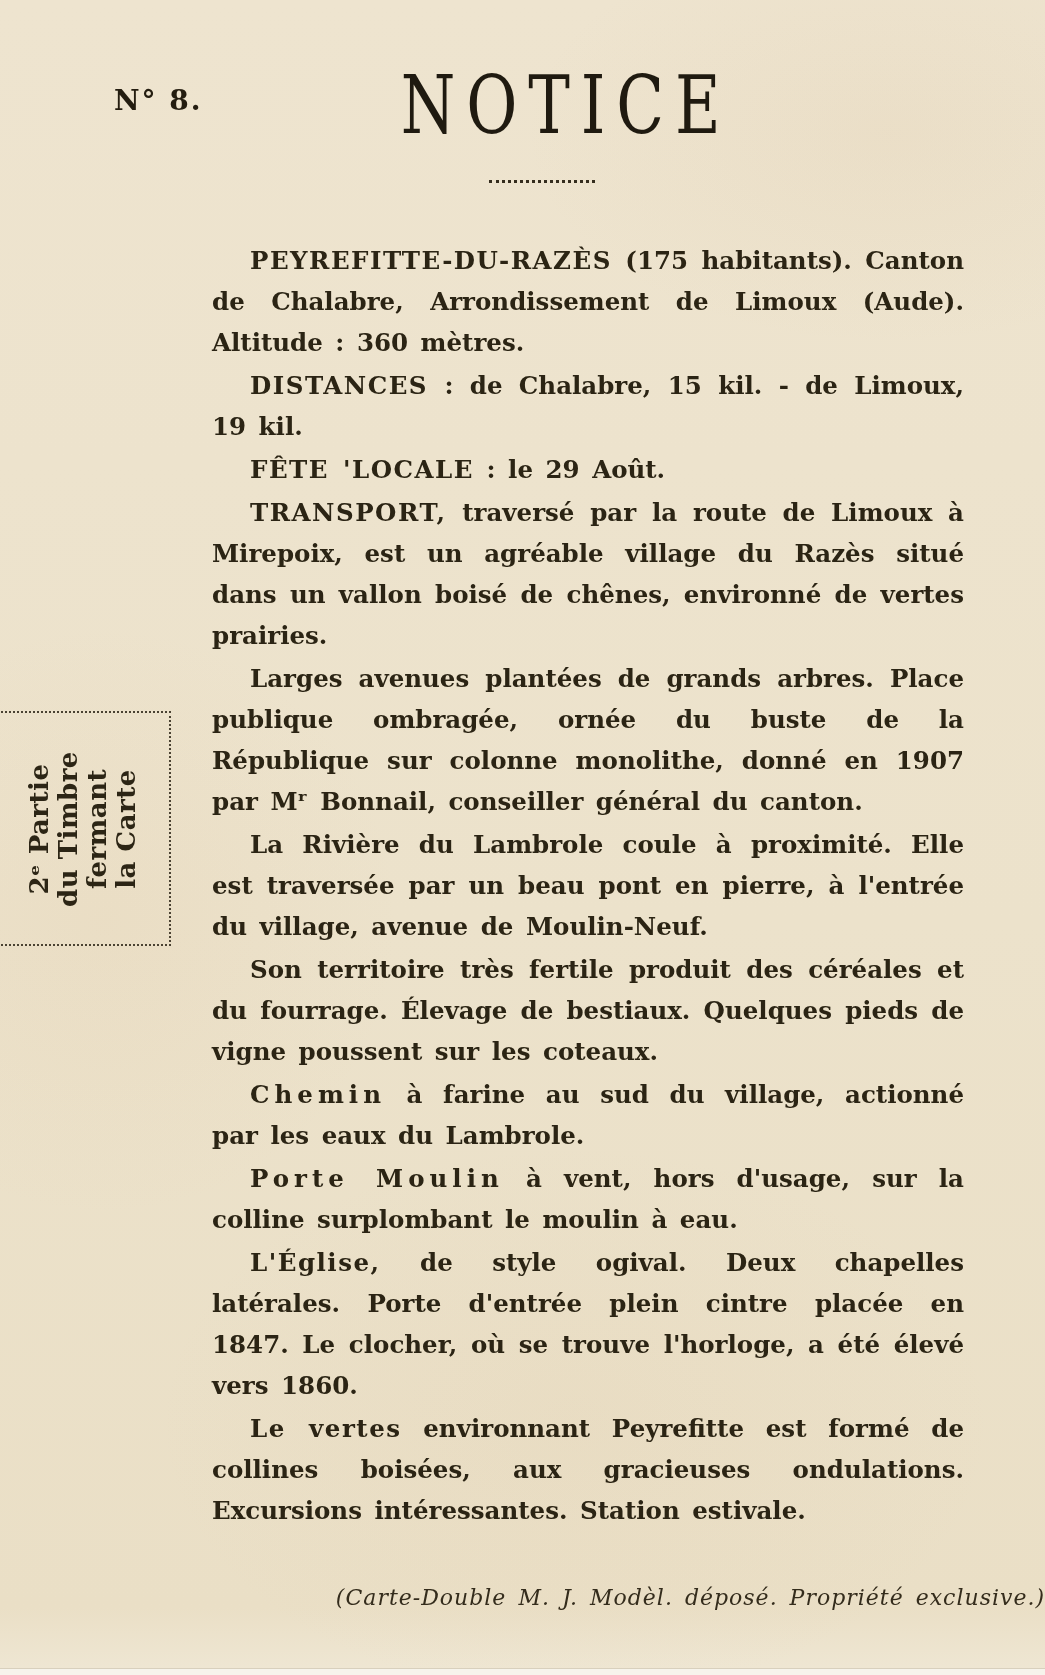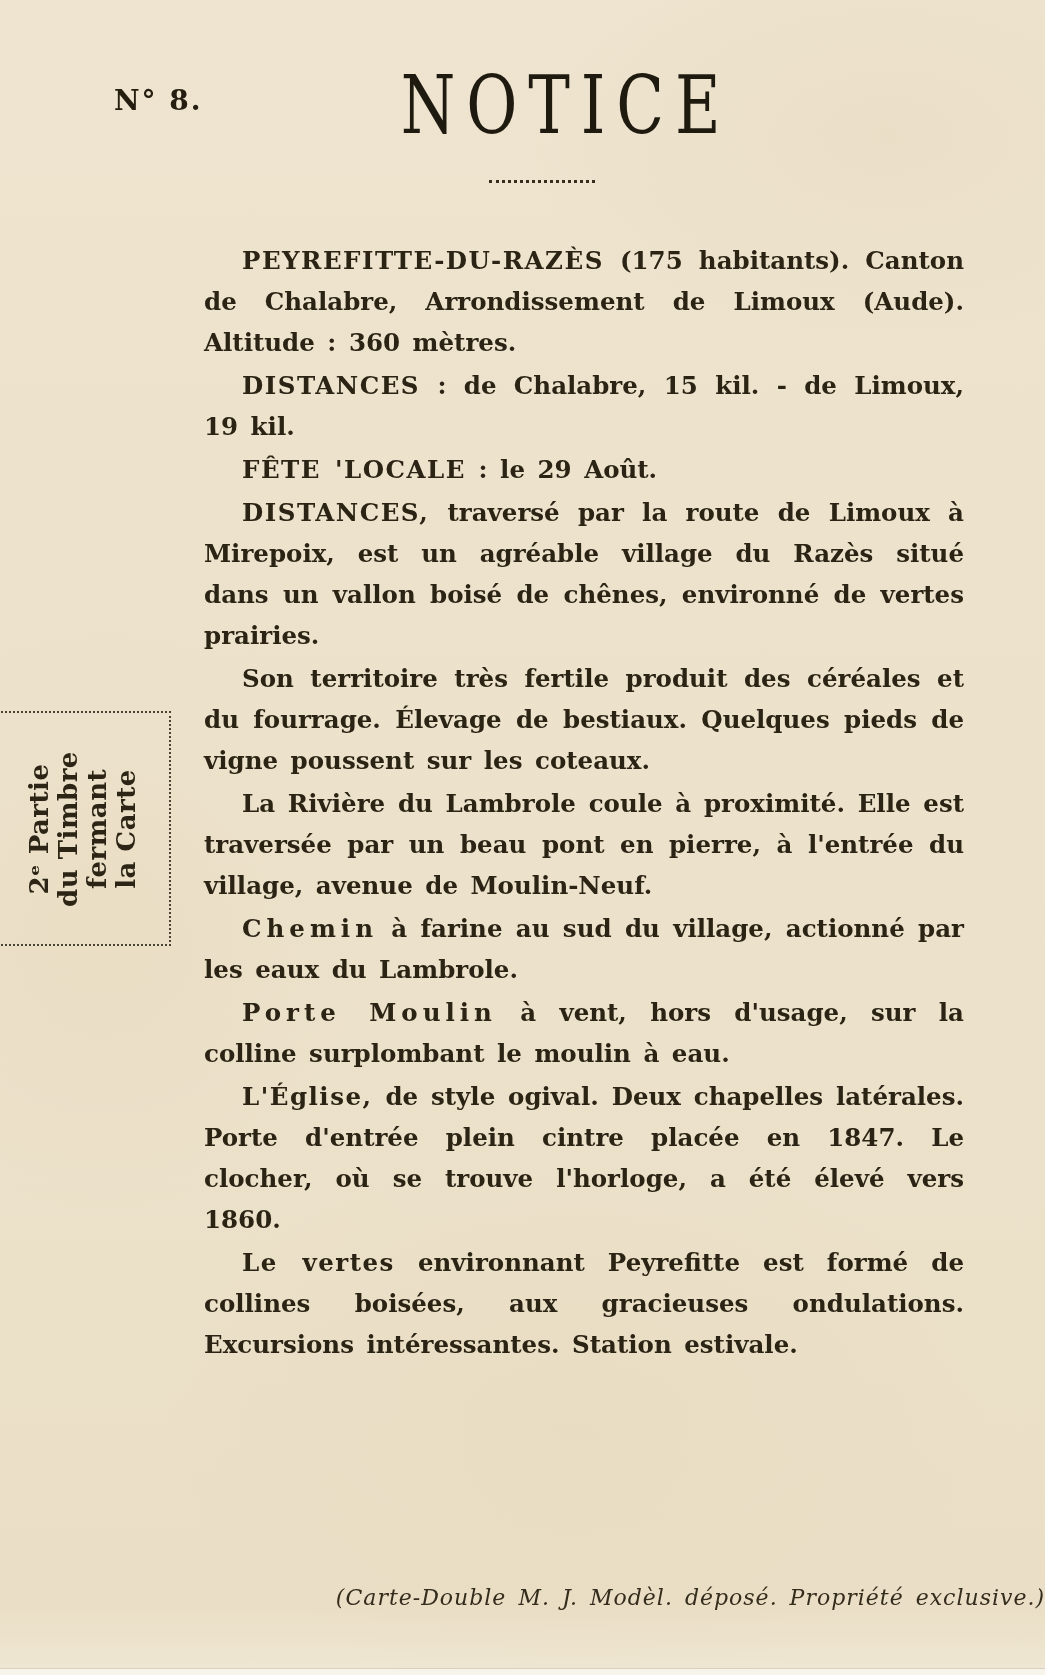--- a/index.html
+++ b/index.html
@@ -59,21 +59,21 @@
     text-align:center;white-space:nowrap;color:#2c2515;
     letter-spacing:.5px;
   }
 
   
   .body-text{
     position:absolute;left:196px;top:240px;width:768px;
     font-size:24.5px;line-height:41px;font-weight:bold;
     text-align:justify;word-spacing:4px;color:#2b2414;
   }
-  .body-text p{margin:0 0 2px 8px;text-indent:38px;}
+  .body-text p{margin:0 0 2px 16px;text-indent:38px;}
   .body-text p .lead{letter-spacing:1.5px;}
   .body-text p.spaced-lead .lead{letter-spacing:5px;}
 
   
   .imprint{
     position:absolute;top:1585px;left:0;width:100%;text-align:right;
     font-size:22px;font-style:italic;font-weight:normal;
     letter-spacing:1px;word-spacing:4px;color:#342c1c;
   }
 </style>
@@ -96,23 +96,24 @@
         <div>du Timbre</div>
         <div>fermant</div>
         <div>la Carte</div>
       </div>
   </div>
 
   <div class="body-text">
       <p class=""><span class="lead">PEYREFITTE-DU-RAZÈS</span> (175 habitants). Canton de Chalabre, Arrondissement de Limoux (Aude). Altitude : 360 mètres.</p>
       <p class=""><span class="lead">DISTANCES</span> : de Chalabre, 15 kil. - de Limoux, 19 kil.</p>
       <p class=""><span class="lead">FÊTE 'LOCALE</span> : le 29 Août.</p>
-      <p class=""><span class="lead">DISTANCES,</span> traversé par la route de Limoux à Mirepoix, est un agréable village du Razès situé dans un vallon boisé de chênes, environné de vertes prairies.</p>
+      <p class=""><span class="lead">TRANSPORT,</span> traversé par la route de Limoux à Mirepoix, est un agréable village du Razès situé dans un vallon boisé de chênes, environné de vertes prairies.</p>
+      <p class="">Larges avenues plantées de grands arbres. Place publique ombragée, ornée du buste de la République sur colonne monolithe, donné en 1907 par Mʳ Bonnail, conseiller général du canton.</p>
+      <p class="">La Rivière du Lambrole coule à proximité. Elle est traversée par un beau pont en pierre, à l'entrée du village, avenue de Moulin-Neuf.</p>
       <p class="">Son territoire très fertile produit des céréales et du fourrage. Élevage de bestiaux. Quelques pieds de vigne poussent sur les coteaux.</p>
-      <p class="">La Rivière du Lambrole coule à proximité. Elle est traversée par un beau pont en pierre, à l'entrée du village, avenue de Moulin-Neuf.</p>
       <p class="spaced-lead"><span class="lead">Chemin</span> à farine au sud du village, actionné par les eaux du Lambrole.</p>
       <p class="spaced-lead"><span class="lead">Porte Moulin</span> à vent, hors d'usage, sur la colline surplombant le moulin à eau.</p>
       <p class=""><span class="lead">L'Église,</span> de style ogival. Deux chapelles latérales. Porte d'entrée plein cintre placée en 1847. Le clocher, où se trouve l'horloge, a été élevé vers 1860.</p>
       <p class=""><span class="lead">Le vertes</span> environnant Peyrefitte est formé de collines boisées, aux gracieuses ondulations. Excursions intéressantes. Station estivale.</p>
     </div>
 
   <div class="imprint">(Carte-Double M. J. Modèl. déposé. Propriété exclusive.)</div>
 
   <div class="scan-edge-bottom"></div>
 </div>

